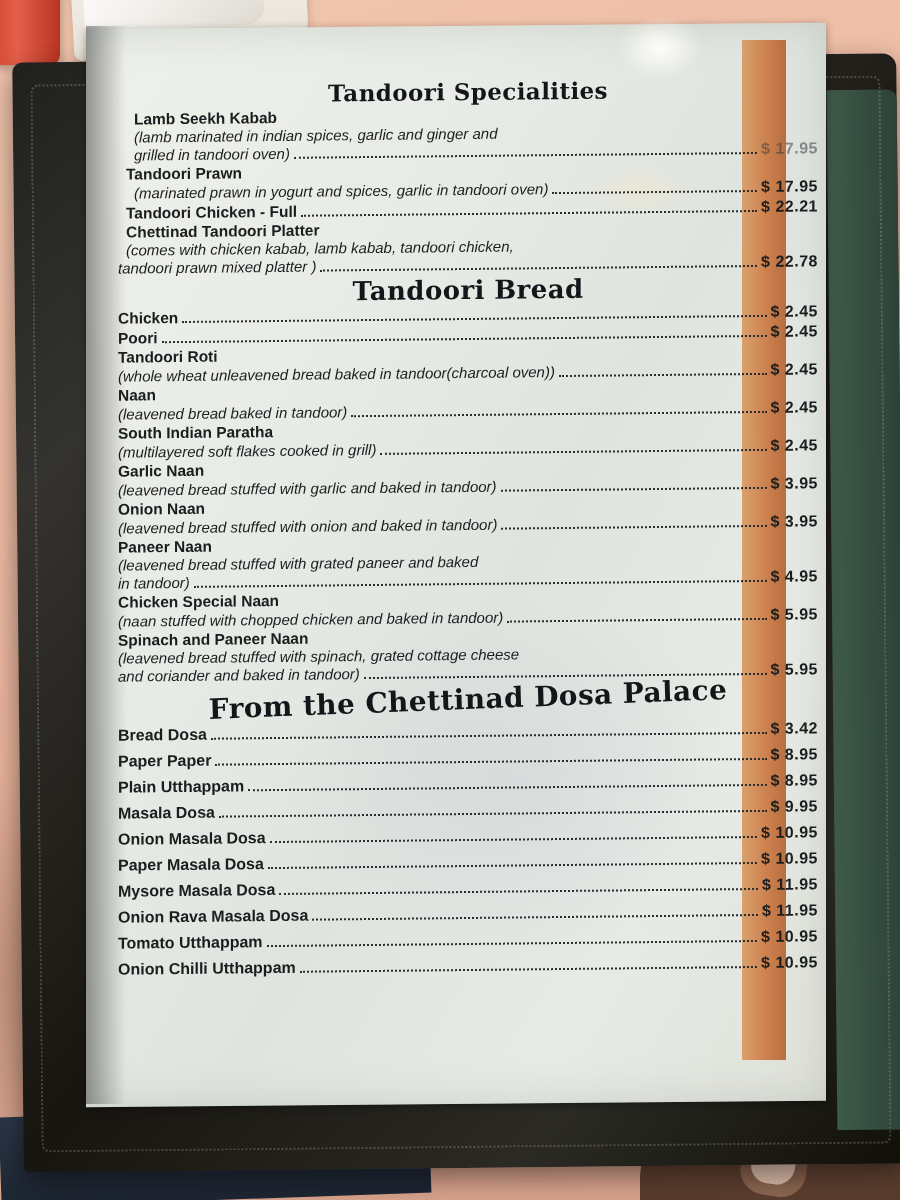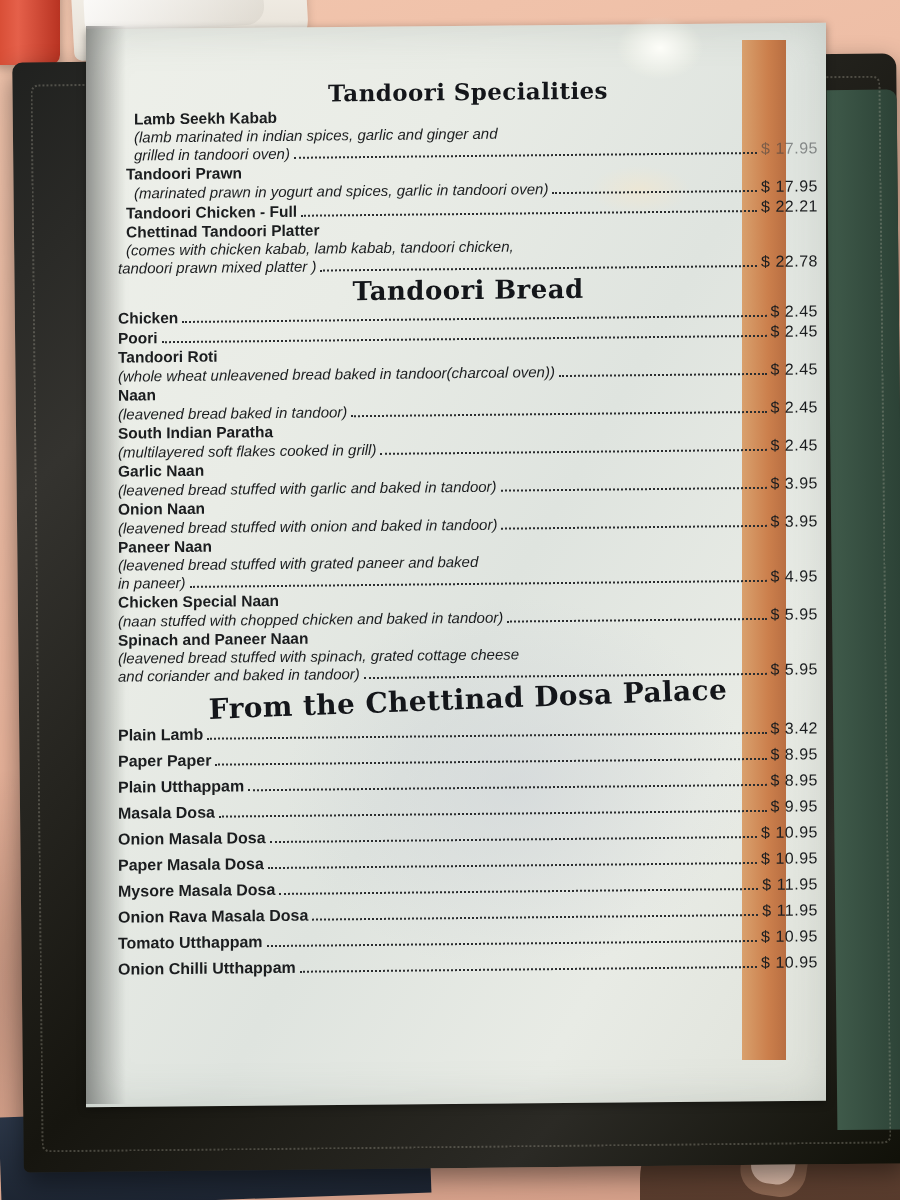--- a/index.html
+++ b/index.html
@@ -144,21 +144,21 @@
     line-height:20px;
   }
   .dots{
     flex:1 1 auto;
     border-bottom:2px dotted #2a2c2e;
     margin:0 4px 4px 4px;
     height:10px;
     min-width:8px;
   }
   .price{
-    font-weight:400;font-style:normal;
+    font-weight:700;font-style:normal;
     font-size:16px;
     letter-spacing:.5px;
     white-space:nowrap;
   }
   .line-indent-1{padding-left:16px;}
   .line-indent-2{padding-left:8px;}
   .line-indent-0{padding-left:0;}
 
   .faded{color:#3c3f42;opacity:.55;}
   .dosa-list .row{line-height:21px;margin-top:5px;}
@@ -284,21 +284,21 @@
         <span class="desc">(leavened bread stuffed with onion and baked in tandoor)</span>
         <span class="dots"></span>
         <span class="price">$ 3.95</span>
       </div>
     </div>
 
     <div>
       <div class="name line-indent-0">Paneer Naan</div>
       <div class="desc line-indent-0">(leavened bread stuffed with grated paneer and baked</div>
       <div class="row line-indent-0">
-        <span class="desc">in paneer)</span>
+        <span class="desc">in tandoor)</span>
         <span class="dots"></span>
         <span class="price">$ 4.95</span>
       </div>
     </div>
 
     <div>
       <div class="name line-indent-0">Chicken Special Naan</div>
       <div class="row line-indent-0">
         <span class="desc">(naan stuffed with chopped chicken and baked in tandoor)</span>
         <span class="dots"></span>
@@ -313,21 +313,21 @@
         <span class="desc">and coriander and baked in tandoor)</span>
         <span class="dots"></span>
         <span class="price">$ 5.95</span>
       </div>
     </div>
 
     <h2 class="section sec-dosa">From the Chettinad Dosa Palace</h2>
 
     <div class="dosa-list">
       <div class="row">
-        <span class="name">Plain Lamb</span>
+        <span class="name">Bread Dosa</span>
         <span class="dots"></span>
         <span class="price">$ 3.42</span>
       </div>
       <div class="row">
         <span class="name">Paper Paper</span>
         <span class="dots"></span>
         <span class="price">$ 8.95</span>
       </div>
       <div class="row">
         <span class="name">Plain Utthappam</span>

